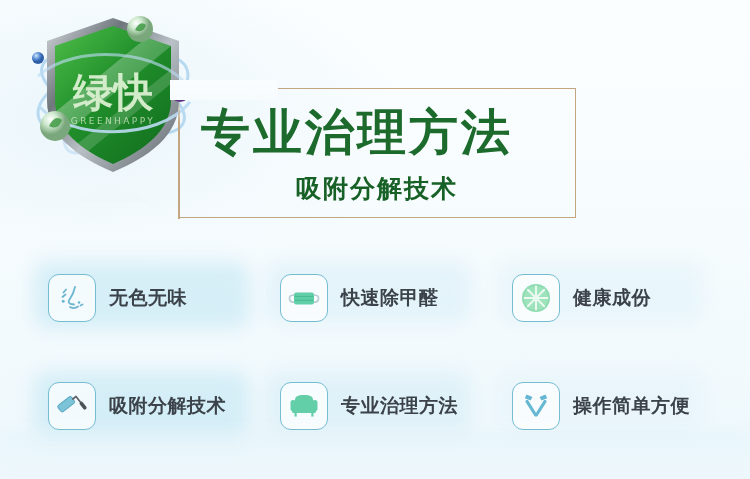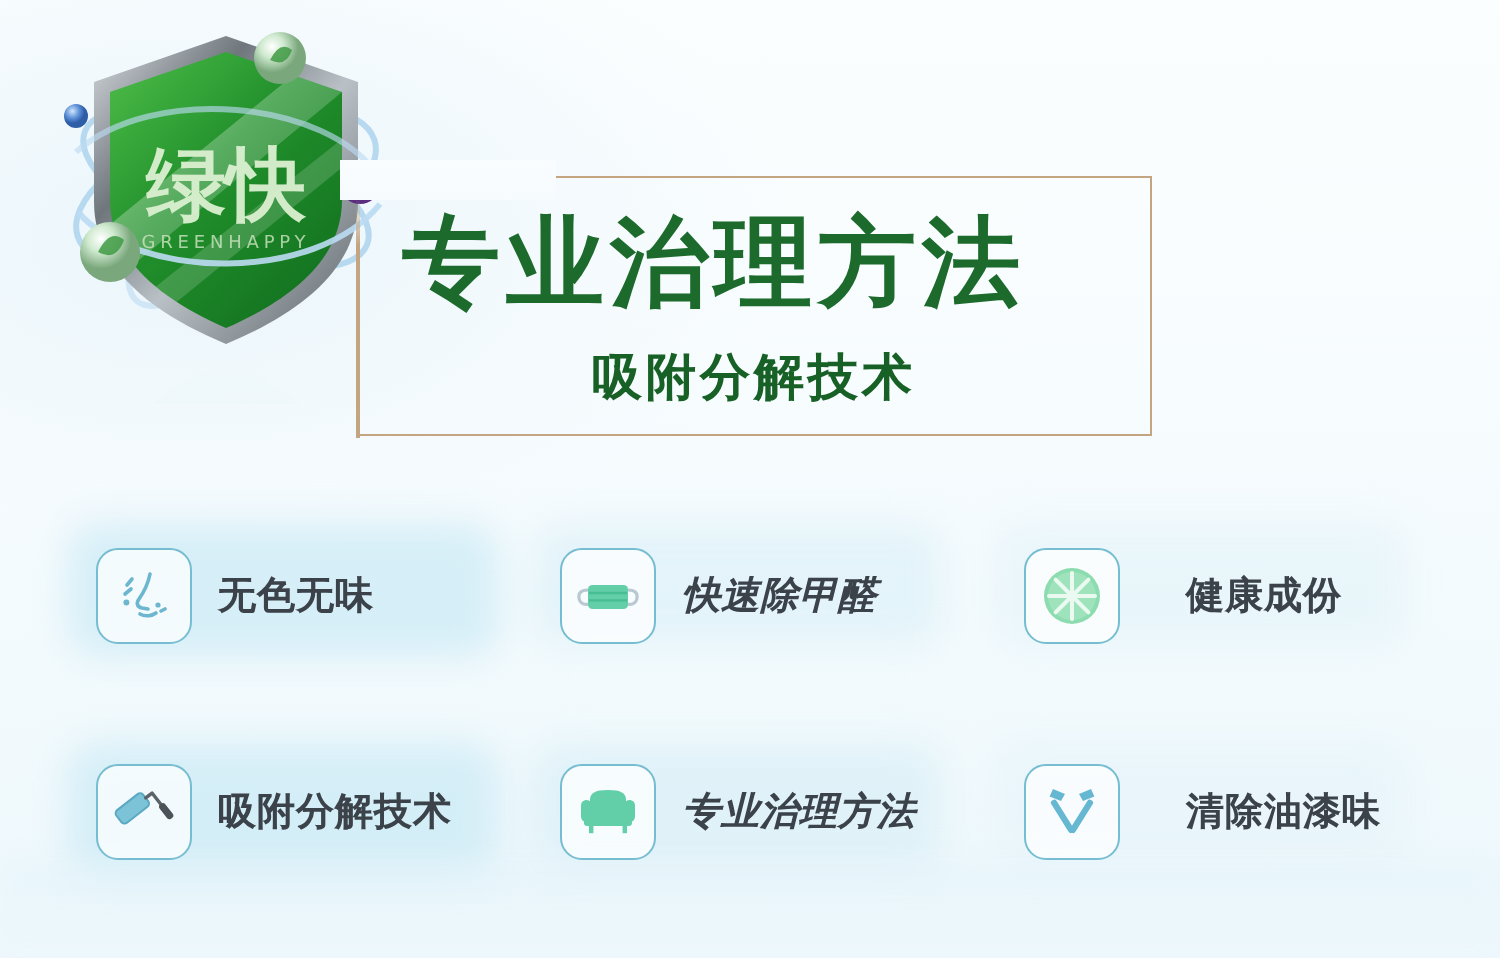--- a/index.html
+++ b/index.html
@@ -71,21 +71,21 @@
     box-sizing:border-box;
   }
   .f-icon svg{display:block;}
   .f-label{
     margin-left:13px;
     font-size:19px;font-weight:700;letter-spacing:.5px;
     color:#3b4249;
     font-family:"DejaVu Sans","Liberation Sans",sans-serif;
     white-space:nowrap;
   }
-  .c1{left:48px;} .c2{left:280px;font-style:italic;} .c3{left:512px;gap:20px;}
+  .c1{left:48px;} .c2{left:280px;} .c3{left:512px;}
   .r1{top:16px;} .r2{top:124px;}
 </style>
 </head>
 <body>
 
 <div id="page">
 
   <div class="wash wash-r1a"></div>
   <div class="wash wash-r1b"></div>
   <div class="wash wash-r1c"></div>
@@ -262,17 +262,17 @@
       <div class="f-icon">
         <svg width="30" height="30" viewBox="0 0 30 30">
           <g fill="#66b8d2">
             <path d="M5.5 3.5 L11.5 6 L9.5 9.5 L3.8 7.2 Z"></path>
             <rect x="8.6" y="7.8" width="3.1" height="19" rx="1.4" transform="rotate(-32 10 17)"></rect>
             <path d="M24.5 3.5 L18.5 6 L20.5 9.5 L26.2 7.2 Z"></path>
             <rect x="18.3" y="7.8" width="3.1" height="19" rx="1.4" transform="rotate(32 20 17)"></rect>
           </g>
         </svg>
       </div>
-      <div class="f-label">清除油漆味</div>
+      <div class="f-label">操作简单方便</div>
     </div>
 
   </div>
 </div>
 
 </body></html>

